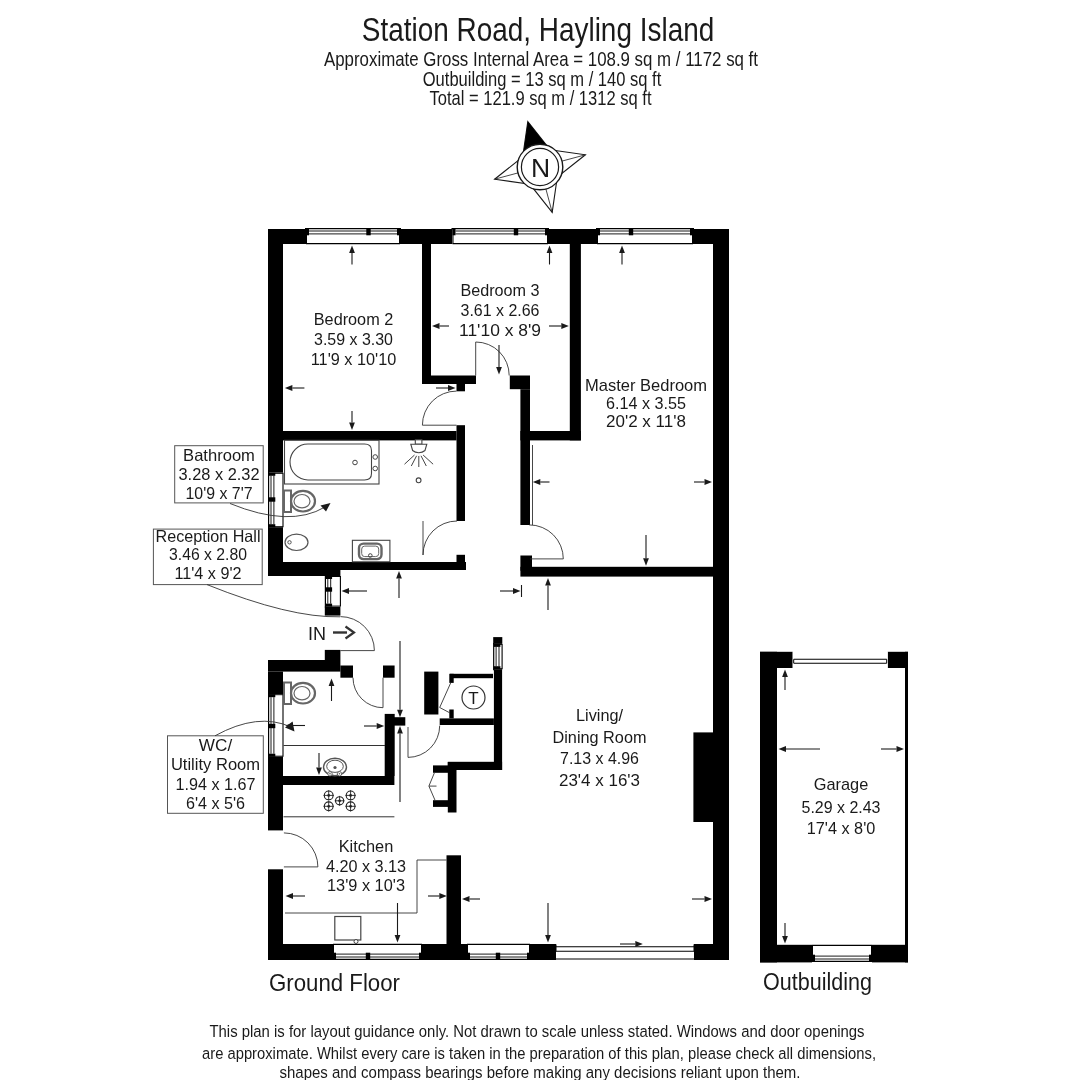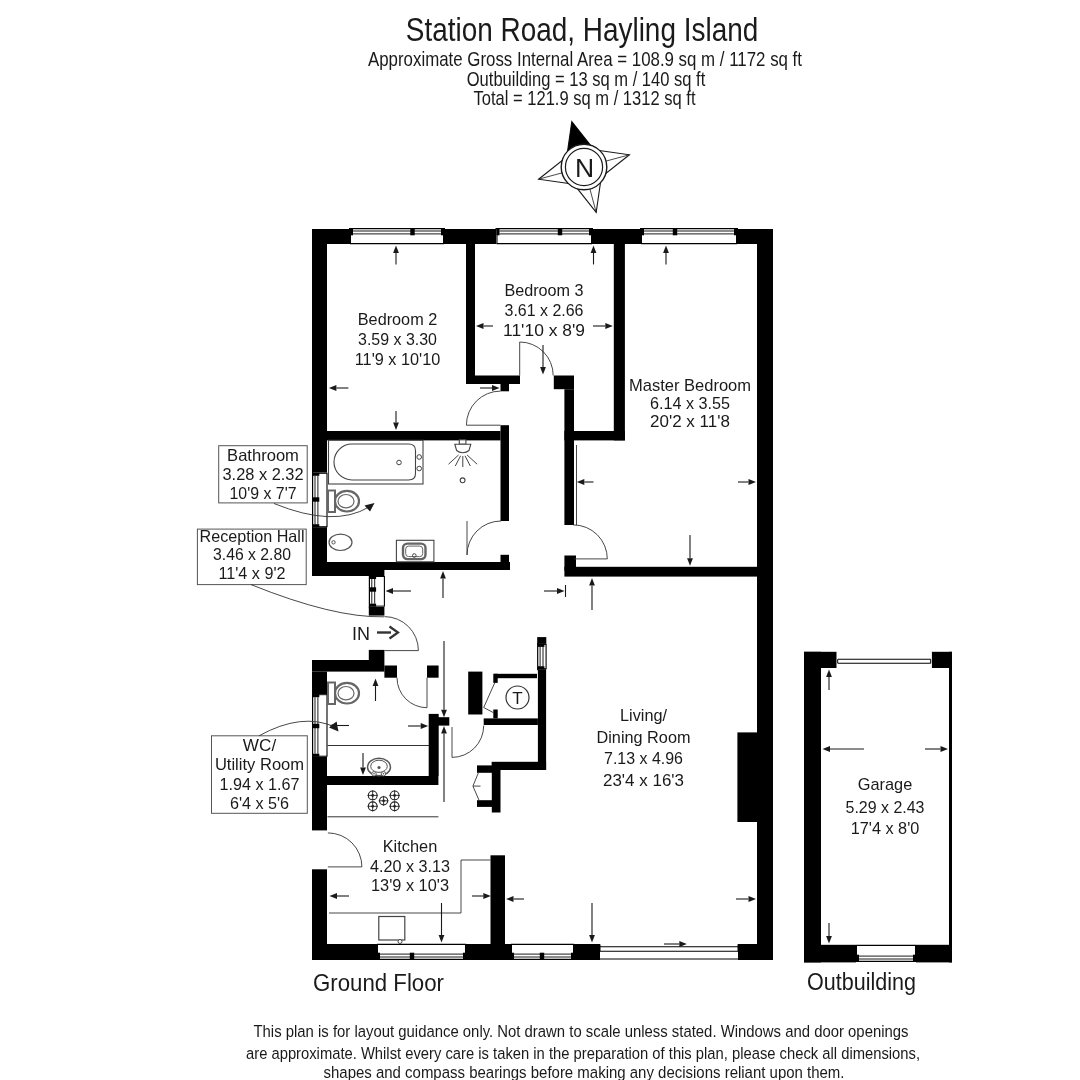--- a/index.html
+++ b/index.html
@@ -1,16 +1,16 @@
 <!DOCTYPE html>
 <html><head>
 <meta charset="utf-8">
 <style>
 html,body{margin:0;padding:0;background:#fff;}
-#page{position:relative;width:908px;height:1080px;background:#fff;overflow:hidden;margin-left:44px;}
+#page{position:relative;width:908px;height:1080px;background:#fff;overflow:hidden;}
 text{font-family:"Liberation Sans",sans-serif;fill:#1a1a1a;}
 .rl{font-size:17px;text-anchor:middle;}
 .bx{font-size:16.5px;text-anchor:middle;}
 .w{fill:#000;stroke:none;}
 .thin{stroke:#333;stroke-width:0.9;fill:none;}
 .arr{stroke:#1a1a1a;stroke-width:1.1;fill:none;}
 .ah{fill:#1a1a1a;stroke:none;}
 </style>
 </head>
 <body>

